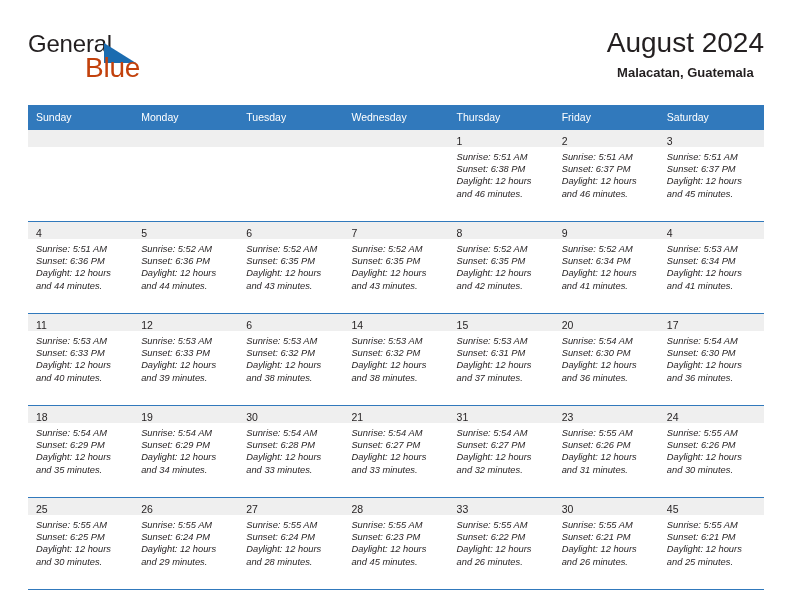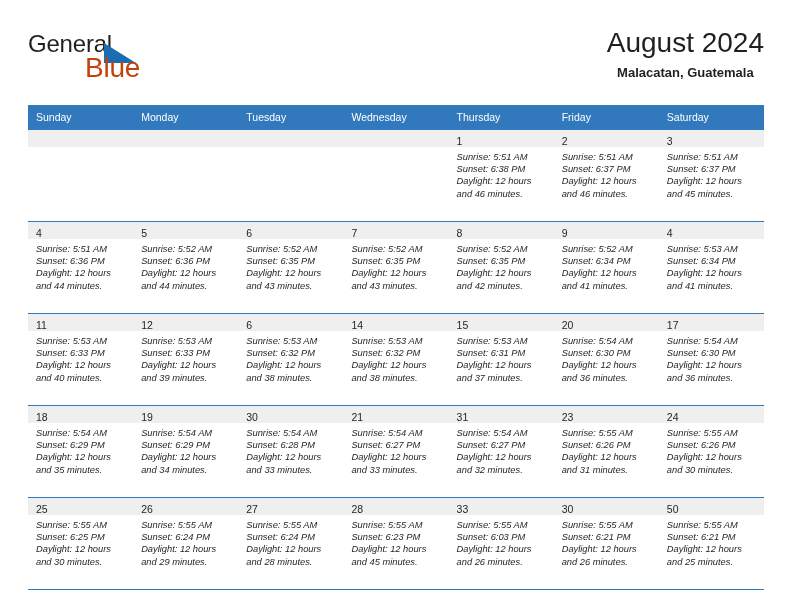--- a/index.html
+++ b/index.html
@@ -517,40 +517,40 @@
                 <div>Daylight: 12 hours</div>
                 <div>and 45 minutes.</div>
               </div>
             </div>
           </td>
           <td>
             <div class="cell">
               <div class="cell-head"><span class="daynum">33</span></div>
               <div class="cell-body">
                 <div>Sunrise: 5:55 AM</div>
-                <div>Sunset: 6:03 PM</div>
+                <div>Sunset: 6:22 PM</div>
                 <div>Daylight: 12 hours</div>
                 <div>and 26 minutes.</div>
               </div>
             </div>
           </td>
           <td>
             <div class="cell">
               <div class="cell-head"><span class="daynum">30</span></div>
               <div class="cell-body">
                 <div>Sunrise: 5:55 AM</div>
                 <div>Sunset: 6:21 PM</div>
                 <div>Daylight: 12 hours</div>
                 <div>and 26 minutes.</div>
               </div>
             </div>
           </td>
           <td>
             <div class="cell">
-              <div class="cell-head"><span class="daynum">50</span></div>
+              <div class="cell-head"><span class="daynum">45</span></div>
               <div class="cell-body">
                 <div>Sunrise: 5:55 AM</div>
                 <div>Sunset: 6:21 PM</div>
                 <div>Daylight: 12 hours</div>
                 <div>and 25 minutes.</div>
               </div>
             </div>
           </td>
         </tr>
       </tbody>

